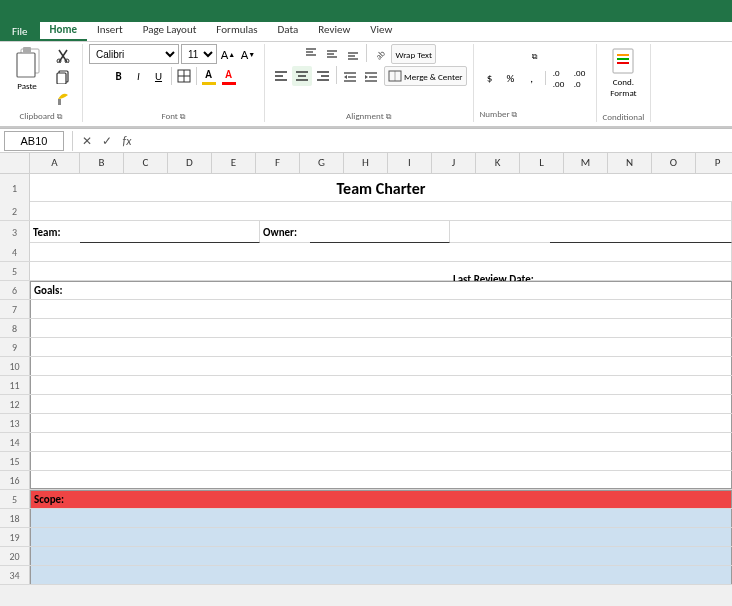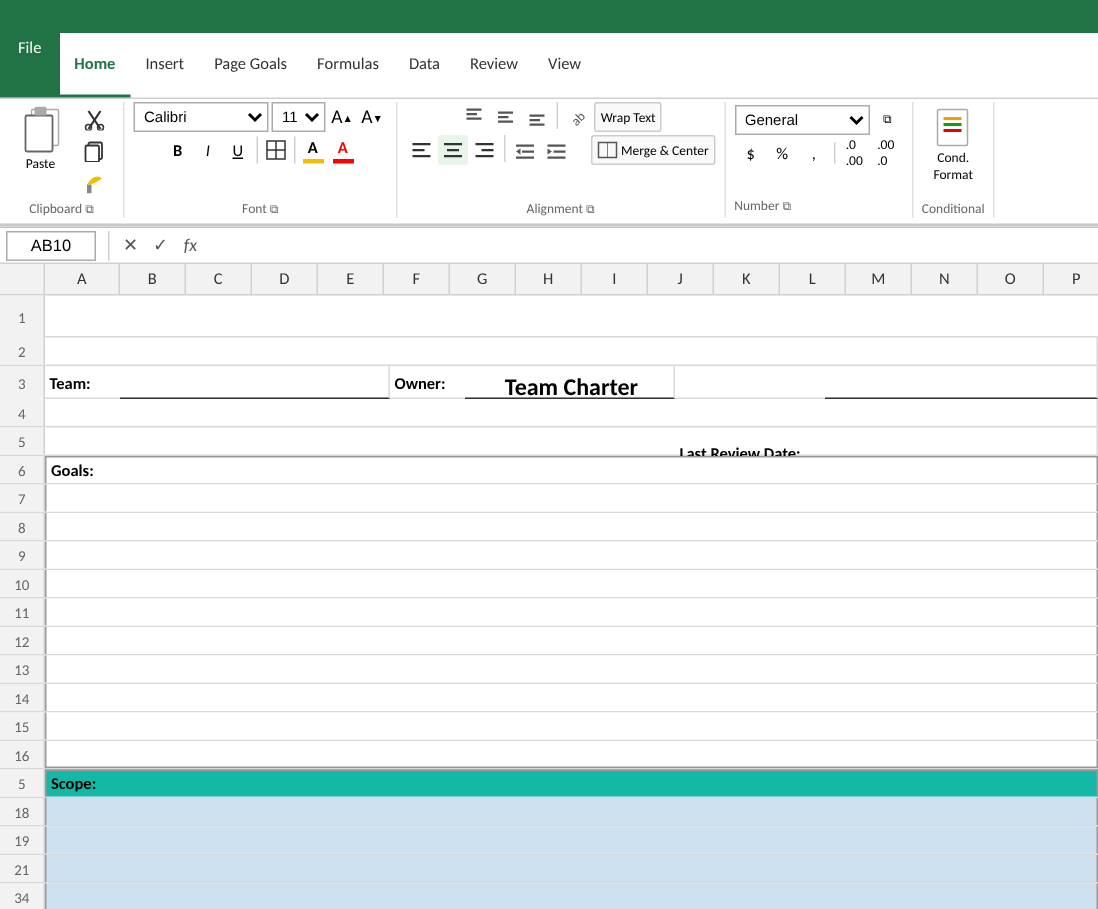--- a/index.html
+++ b/index.html
@@ -2,21 +2,21 @@
 <html><head>
   <meta charset="utf-8">
   <style>
     * { box-sizing: border-box; margin: 0; padding: 0; }
     body { font-family: 'Calibri', Arial, sans-serif; font-size: 11px; background: #f0f0f0; overflow: hidden; }
 
     
     .ribbon { background: #fff; border-bottom: 1px solid #c0c0c0; }
     .ribbon-top { background: #217346; height: 22px; display: flex; align-items: center; padding: 0 4px; }
     .ribbon-tabs { background: #fff; display: flex; border-bottom: 1px solid #d0d0d0; }
-    .ribbon-tab { padding: 14px 10px; font-size: 11px; cursor: pointer; color: #333; }
+    .ribbon-tab { padding: 1px 10px; font-size: 11px; cursor: pointer; color: #333; }
     .ribbon-tab.active { border-bottom: 2px solid #217346; color: #217346; font-weight: bold; }
     .ribbon-body { background: #fff; padding: 2px 4px 4px 4px; display: flex; align-items: stretch; border-bottom: 2px solid #c8c8c8; min-height: 68px; }
     .ribbon-group { display: flex; flex-direction: column; align-items: center; padding: 0 6px; border-right: 1px solid #e0e0e0; }
     .ribbon-group-content { display: flex; flex-direction: row; align-items: center; flex: 1; }
     .ribbon-group-label { font-size: 9px; color: #666; margin-top: 2px; text-align: center; }
     
     .btn-large { display: flex; flex-direction: column; align-items: center; padding: 2px 4px; cursor: pointer; border: 1px solid transparent; border-radius: 2px; font-size: 9px; min-width: 32px; }
     .btn-large svg { margin-bottom: 1px; }
     
     .btn-small { display: flex; align-items: center; padding: 1px 3px; cursor: pointer; border: 1px solid transparent; border-radius: 2px; font-size: 10px; height: 20px; min-width: 20px; justify-content: center; }
@@ -39,21 +39,21 @@
     .spreadsheet-container { background: #fff; overflow: hidden; }
     .sheet-header-row { display: flex; background: #f2f2f2; border-bottom: 1px solid #d0d0d0; }
     .row-num-header { width: 30px; min-width: 30px; border-right: 1px solid #d0d0d0; background: #f2f2f2; }
     .col-header { border-right: 1px solid #d0d0d0; text-align: center; font-size: 11px; color: #333; padding: 2px 0; height: 20px; line-height: 16px; background: #f2f2f2; display: flex; align-items: center; justify-content: center; }
     .sheet-row { display: flex; border-bottom: 1px solid #d8d8d8; }
     .row-num { width: 30px; min-width: 30px; border-right: 1px solid #d0d0d0; text-align: center; font-size: 10px; color: #666; background: #f2f2f2; display: flex; align-items: center; justify-content: center; height: 18px; }
     .row-num.tall { height: 22px; }
     .cell { border-right: 1px solid #d8d8d8; font-size: 11px; padding: 1px 3px; overflow: hidden; display: flex; align-items: center; height: 18px; }
 
     
-    .cell-title { font-size: 16px; font-weight: bold; justify-content: center; margin-top: 47px; }
+    .cell-title { font-size: 16px; font-weight: bold; justify-content: center; }
     .full-row-cell { flex: 1; }
 
     
     .col-a { width: 50px; min-width: 50px; }
     .col-b { width: 44px; min-width: 44px; }
     .col-c { width: 44px; min-width: 44px; }
     .col-d { width: 44px; min-width: 44px; }
     .col-e { width: 44px; min-width: 44px; }
     .col-f { width: 44px; min-width: 44px; }
     .col-g { width: 44px; min-width: 44px; }
@@ -84,21 +84,21 @@
 
   <div class="ribbon">
 
     <div class="ribbon-top">
     </div>
 
     <div class="ribbon-tabs">
       <div class="ribbon-tab" style="background:#217346;color:#fff;padding:3px 12px;">File</div>
       <div class="ribbon-tab active">Home</div>
       <div class="ribbon-tab">Insert</div>
-      <div class="ribbon-tab">Page Goals</div>
+      <div class="ribbon-tab">Page Layout</div>
       <div class="ribbon-tab">Formulas</div>
       <div class="ribbon-tab">Data</div>
       <div class="ribbon-tab">Review</div>
       <div class="ribbon-tab">View</div>
     </div>
 
     <div class="ribbon-body">
 
       <div class="ribbon-group" style="padding:0 8px 0 4px;">
         <div class="ribbon-group-content" style="flex-direction:column;align-items:flex-start;">
@@ -242,38 +242,35 @@
                 </svg>
               </div>
             <div class="icon-btn">
                 <svg width="14" height="14">
                   <line x1="1" y1="4" x2="13" y2="4" stroke="#555" stroke-width="1.5"></line>
                   <line x1="5" y1="8" x2="13" y2="8" stroke="#555" stroke-width="1.5"></line>
                   <line x1="1" y1="12" x2="13" y2="12" stroke="#555" stroke-width="1.5"></line>
                   <polygon points="1,6 1,10 4,8" fill="#555"></polygon>
                 </svg>
               </div>
-            <div class="btn-small" style="font-size:9px;width:auto;padding:1px 3px;border:1px solid #ccc;background:#f9f9f9;margin-left:12px;">
+            <div class="btn-small" style="font-size:9px;width:auto;padding:1px 3px;border:1px solid #ccc;background:#f9f9f9;margin-left:2px;">
               <svg width="14" height="14" style="margin-right:2px;">
                   <rect x="1" y="2" width="12" height="10" fill="none" stroke="#555" stroke-width="1"></rect>
                   <line x1="7" y1="2" x2="7" y2="12" stroke="#555" stroke-width="0.5"></line>
                 </svg>
               <span>Merge &amp; Center</span>
             </div>
           </div>
         </div>
         <div class="ribbon-group-label">Alignment <span style="font-size:8px;">⧉</span></div>
       </div>
 
       <div class="ribbon-group num-group">
         <div class="ribbon-group-content" style="flex-direction:column;">
           <div class="num-top">
-            <select class="select-box select-box-general">
-              <option>General</option>
-            </select>
             <div class="icon-btn" style="font-size:8px;">⧉</div>
           </div>
           <div class="num-bottom">
             <div class="icon-btn" style="font-size:11px;">$</div>
             <div class="icon-btn" style="font-size:11px;">%</div>
             <div class="icon-btn" style="font-size:11px;">,</div>
             <div style="width:1px;background:#d0d0d0;margin:0 2px;height:14px;"></div>
             <div class="icon-btn" style="font-size:9px;">.0<br>.00</div>
             <div class="icon-btn" style="font-size:9px;">.00<br>.0</div>
           </div>
@@ -405,33 +402,33 @@
         <div class="cell" style="flex:1;border-left:1px solid #999;border-right:1px solid #999;background:#fff;"></div>
       </div>
 
     <div class="sheet-row">
         <div class="row-num">16</div>
         <div class="cell" style="flex:1;border:1px solid #999;border-top:none;background:#fff;"></div>
       </div>
 
     <div class="sheet-row">
       <div class="row-num">5</div>
-      <div class="cell" style="flex:1;font-weight:bold;border:1px solid #999;border-bottom:none;background:#14b8a6;">Scope:</div>
+      <div class="cell" style="flex:1;font-weight:bold;border:1px solid #999;border-bottom:none;background:#ef4444;">Scope:</div>
     </div>
 
     <div class="sheet-row">
         <div class="row-num">18</div>
         <div class="cell" style="flex:1;border-left:1px solid #999;border-right:1px solid #999;background:#cde0f0;"></div>
       </div>
     <div class="sheet-row">
         <div class="row-num">19</div>
         <div class="cell" style="flex:1;border-left:1px solid #999;border-right:1px solid #999;background:#cde0f0;"></div>
       </div>
     <div class="sheet-row">
-        <div class="row-num">21</div>
+        <div class="row-num">20</div>
         <div class="cell" style="flex:1;border-left:1px solid #999;border-right:1px solid #999;background:#cde0f0;"></div>
       </div>
     <div class="sheet-row">
         <div class="row-num">34</div>
         <div class="cell" style="flex:1;border-left:1px solid #999;border-right:1px solid #999;background:#cde0f0;"></div>
       </div>
 
   </div>
 </div>
 

